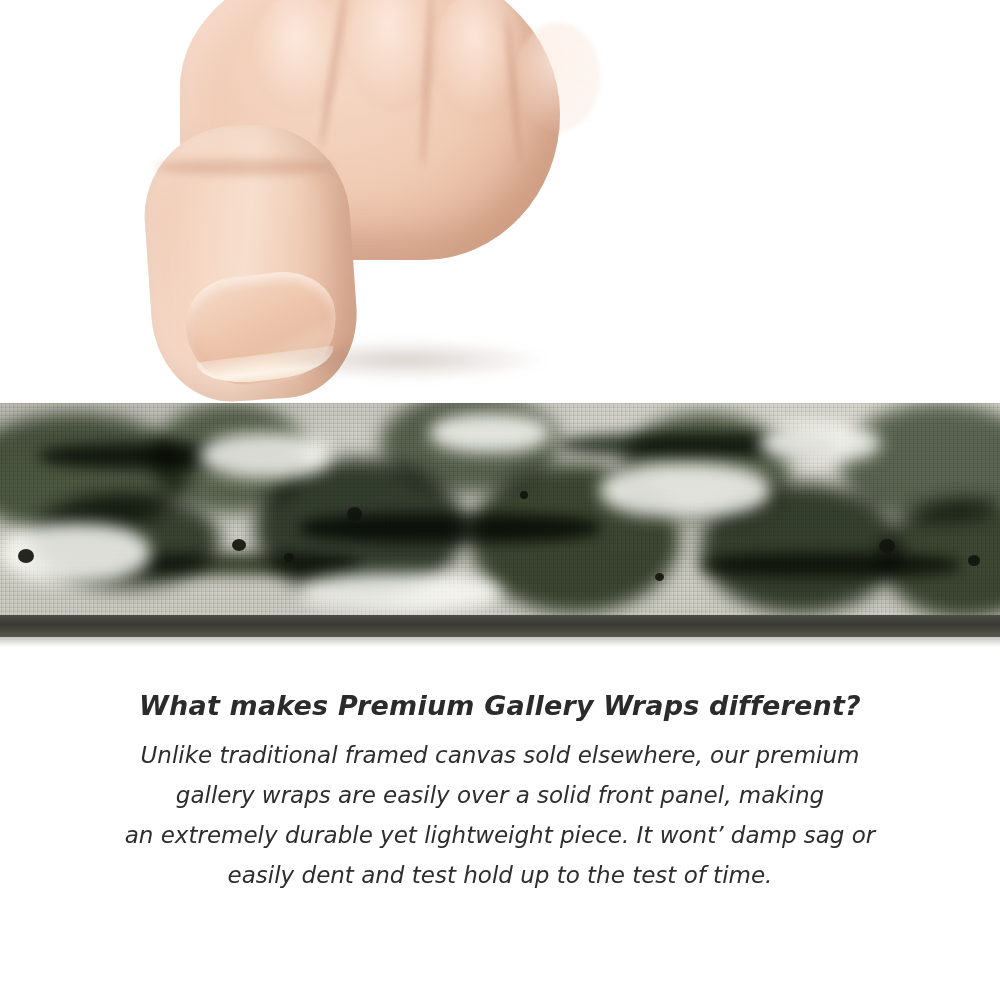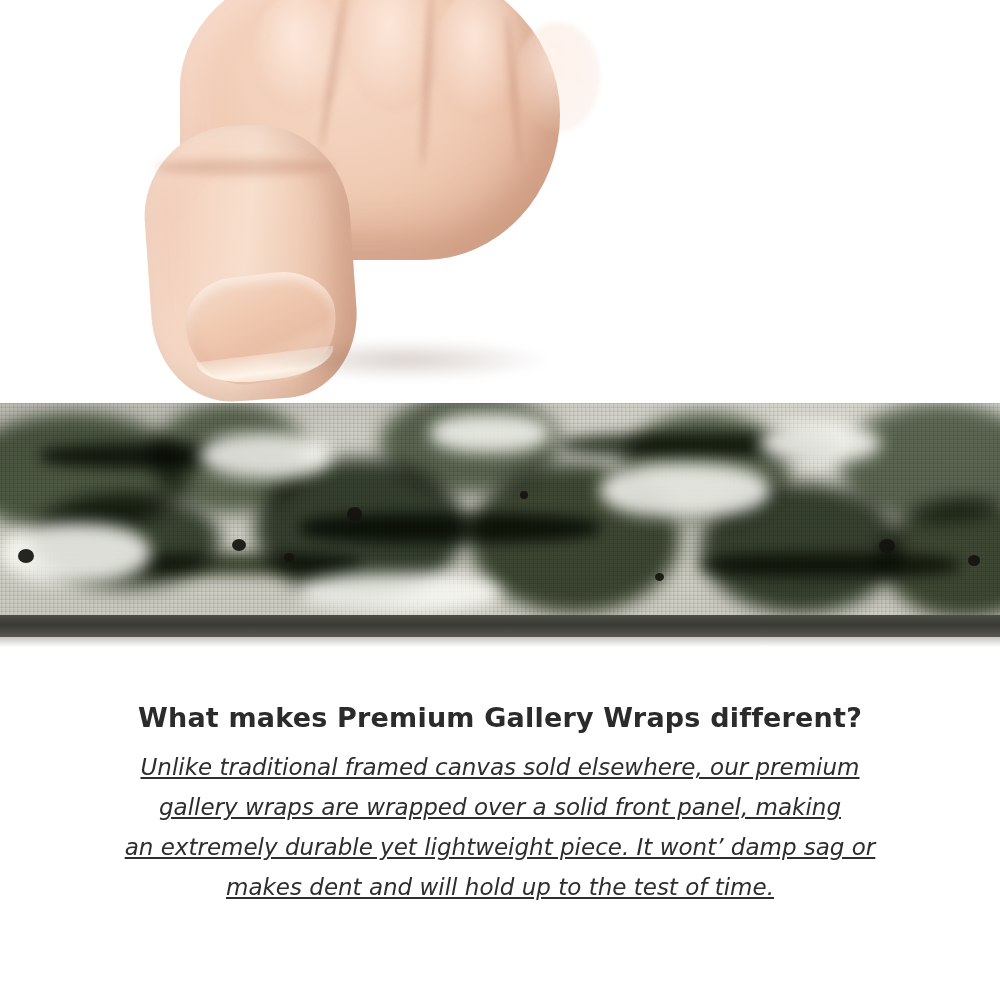--- a/index.html
+++ b/index.html
@@ -187,31 +187,30 @@
     position: absolute;
     left: 0;
     top: 690px;
     width: 1000px;
     text-align: center;
     font-family: "DejaVu Sans", sans-serif;
     color: #2b2b2b;
   }
   .caption-heading {
     font-size: 27px;
+    font-style: italic;
     font-weight: 700;
     letter-spacing: 0.2px;
     margin-bottom: 14px;
-    margin-top: 12px;
   }
   .caption-line {
     font-size: 23px;
     font-style: italic;
     line-height: 40px;
     color: #2d2d2d;
-    text-decoration: underline;
   }
 </style>
 </head>
 <body>
 
 <div class="page">
 
   <div class="photo">
 
     <div class="hand">
@@ -268,18 +267,18 @@
       <div class="speck" style="left:655px; top:170px; width:9px;  height:8px;"></div>
     </div>
 
     <div class="canvas-edge"></div>
     <div class="canvas-edge-shadow"></div>
   </div>
 
   <div class="caption">
     <div class="caption-heading">What makes Premium Gallery Wraps different?</div>
     <div class="caption-line">Unlike traditional framed canvas sold elsewhere, our premium</div>
-    <div class="caption-line">gallery wraps are wrapped over a solid front panel, making</div>
+    <div class="caption-line">gallery wraps are easily over a solid front panel, making</div>
     <div class="caption-line">an extremely durable yet lightweight piece. It wont’ damp sag or</div>
-    <div class="caption-line">makes dent and will hold up to the test of time.</div>
+    <div class="caption-line">easily dent and test hold up to the test of time.</div>
   </div>
 
 </div>
 
 </body></html>

